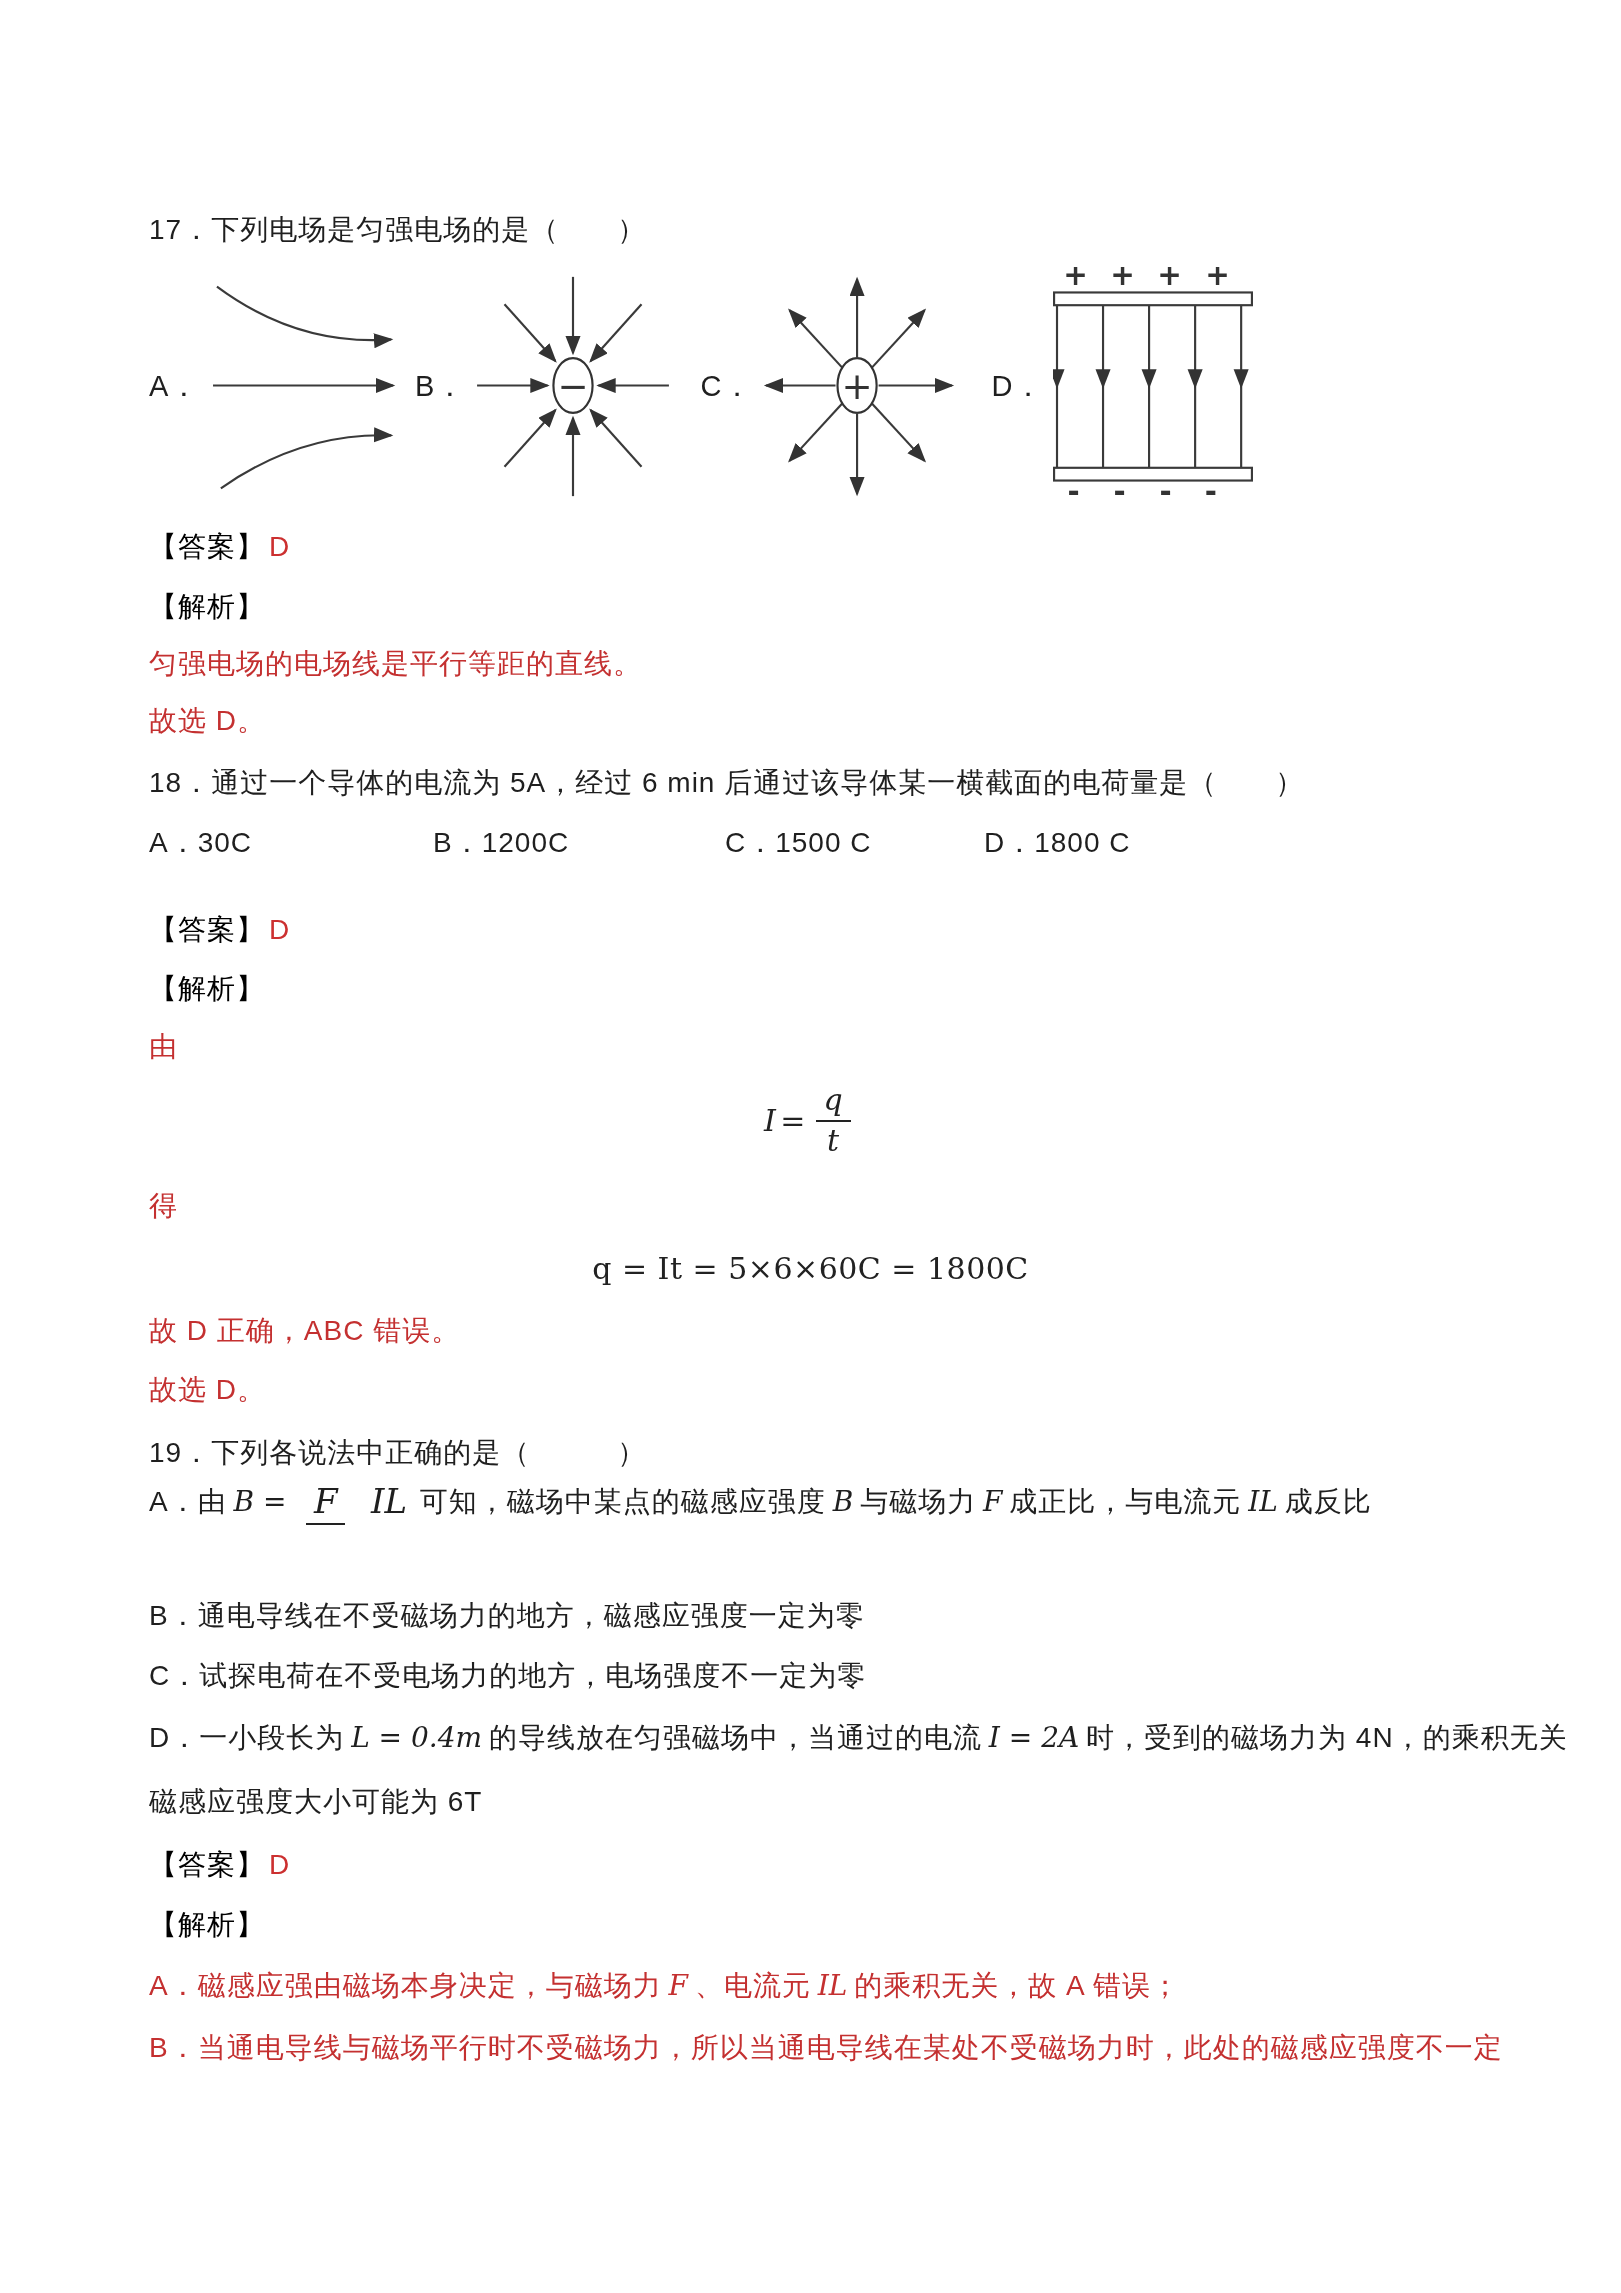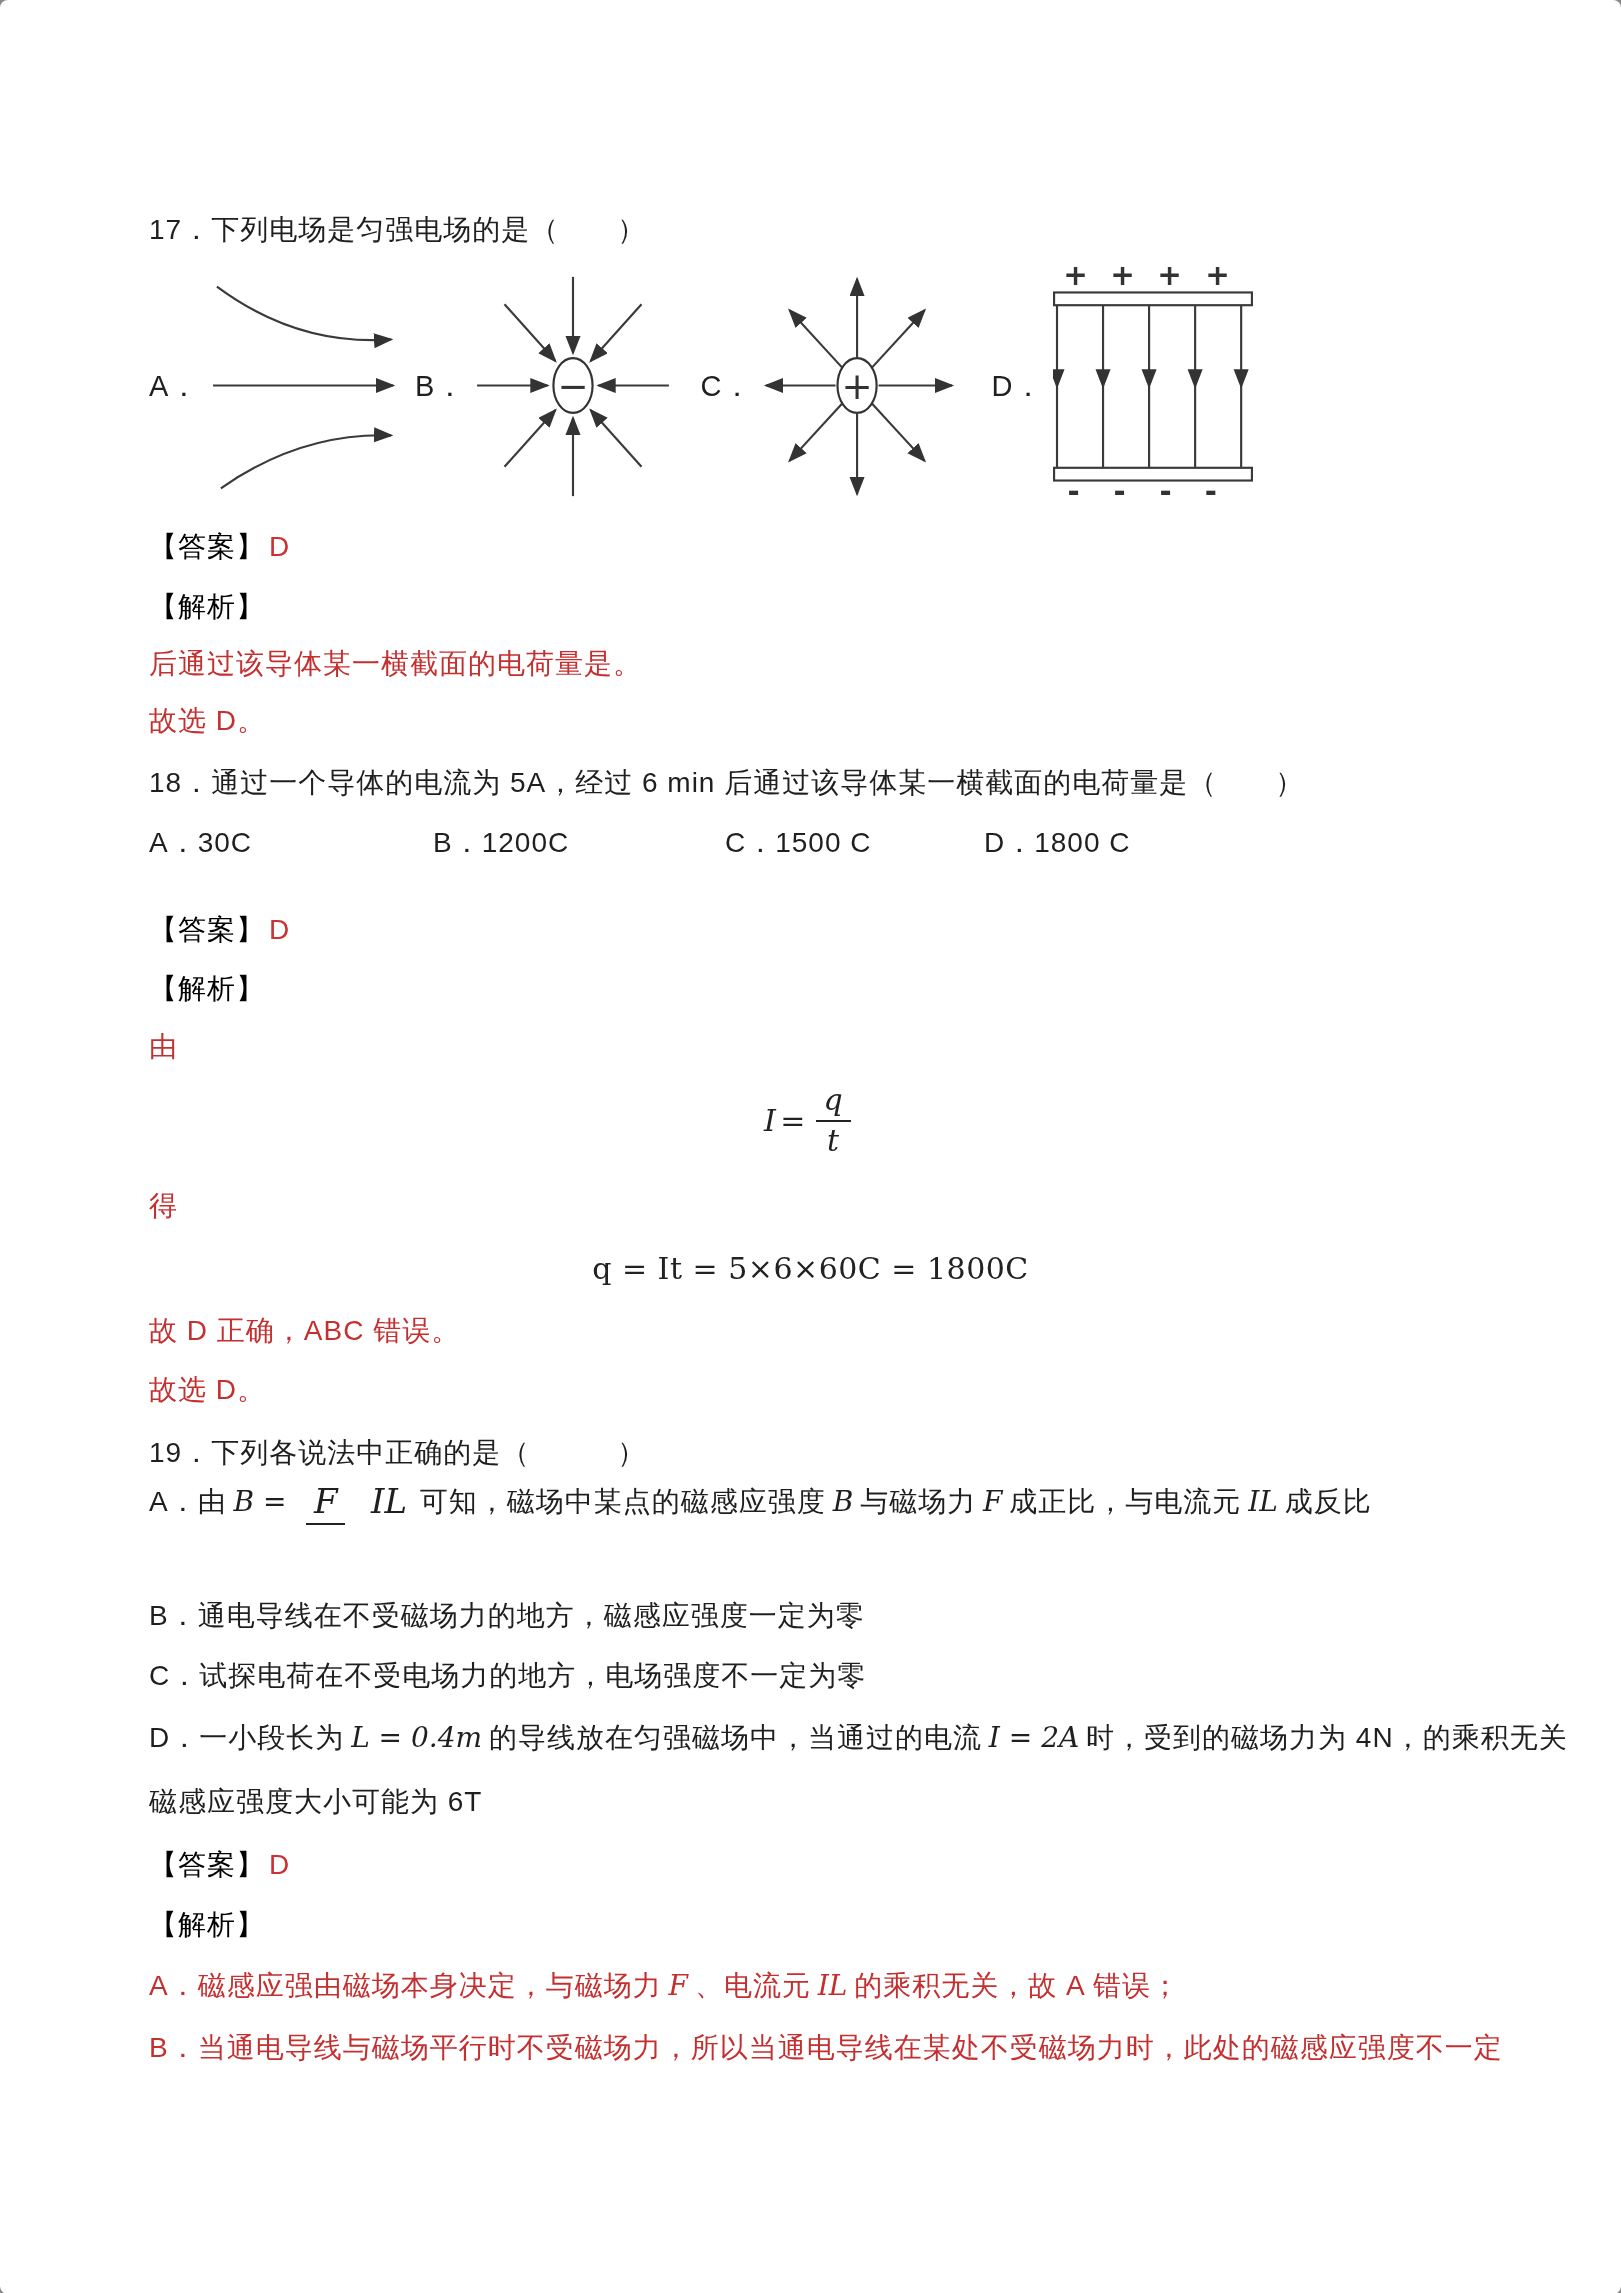--- a/index.html
+++ b/index.html
@@ -1,21 +1,20 @@
 <!DOCTYPE html>
 <html><head>
 <meta charset="utf-8">
 <style>
   html,body { margin:0; padding:0; background:#888; }
   .page {
     position:relative; width:1621px; height:2294px; background:#ffffff;
     margin:0 auto; overflow:hidden;
     font-family:"Liberation Sans", sans-serif;
     color:#1f1f1f;
-    border-radius:8px;
   }
   .line {
     position:absolute; left:149px; font-size:28px; letter-spacing:1px;
     white-space:nowrap; line-height:1.25;
   }
   .red  { color:#c43030; }
   .lab  { color:#000000; }
   .ansv { color:#cc3030; margin-left:3.9px; }
 
   
@@ -123,21 +122,21 @@
       <text class="sign" x="68" y="240">-</text>
       <text class="sign" x="115" y="240">-</text>
       <text class="sign" x="161" y="240">-</text>
     </svg>
   </div>
 
   <div class="line" style="top:529px">
     <span class="lab">【答案】</span><span class="ansv">D</span>
   </div>
   <div class="line lab" style="top:589px">【解析】</div>
-  <div class="line red" style="top:646px">后通过该导体某一横截面的电荷量是。</div>
+  <div class="line red" style="top:646px">匀强电场的电场线是平行等距的直线。</div>
   <div class="line red" style="top:703px">故选 D。</div>
 
   <div class="line" style="top:765px">18．通过一个导体的电流为 5A，经过 6 min 后通过该导体某一横截面的电荷量是（　　）</div>
 
   <div class="line" style="top:825px; width:1323px;">
     <span class="opt-abs" style="left:0">A．30C</span>
     <span class="opt-abs" style="left:284px">B．1200C</span>
     <span class="opt-abs" style="left:576px">C．1500 C</span>
     <span class="opt-abs" style="left:835px">D．1800 C</span>
   </div>

